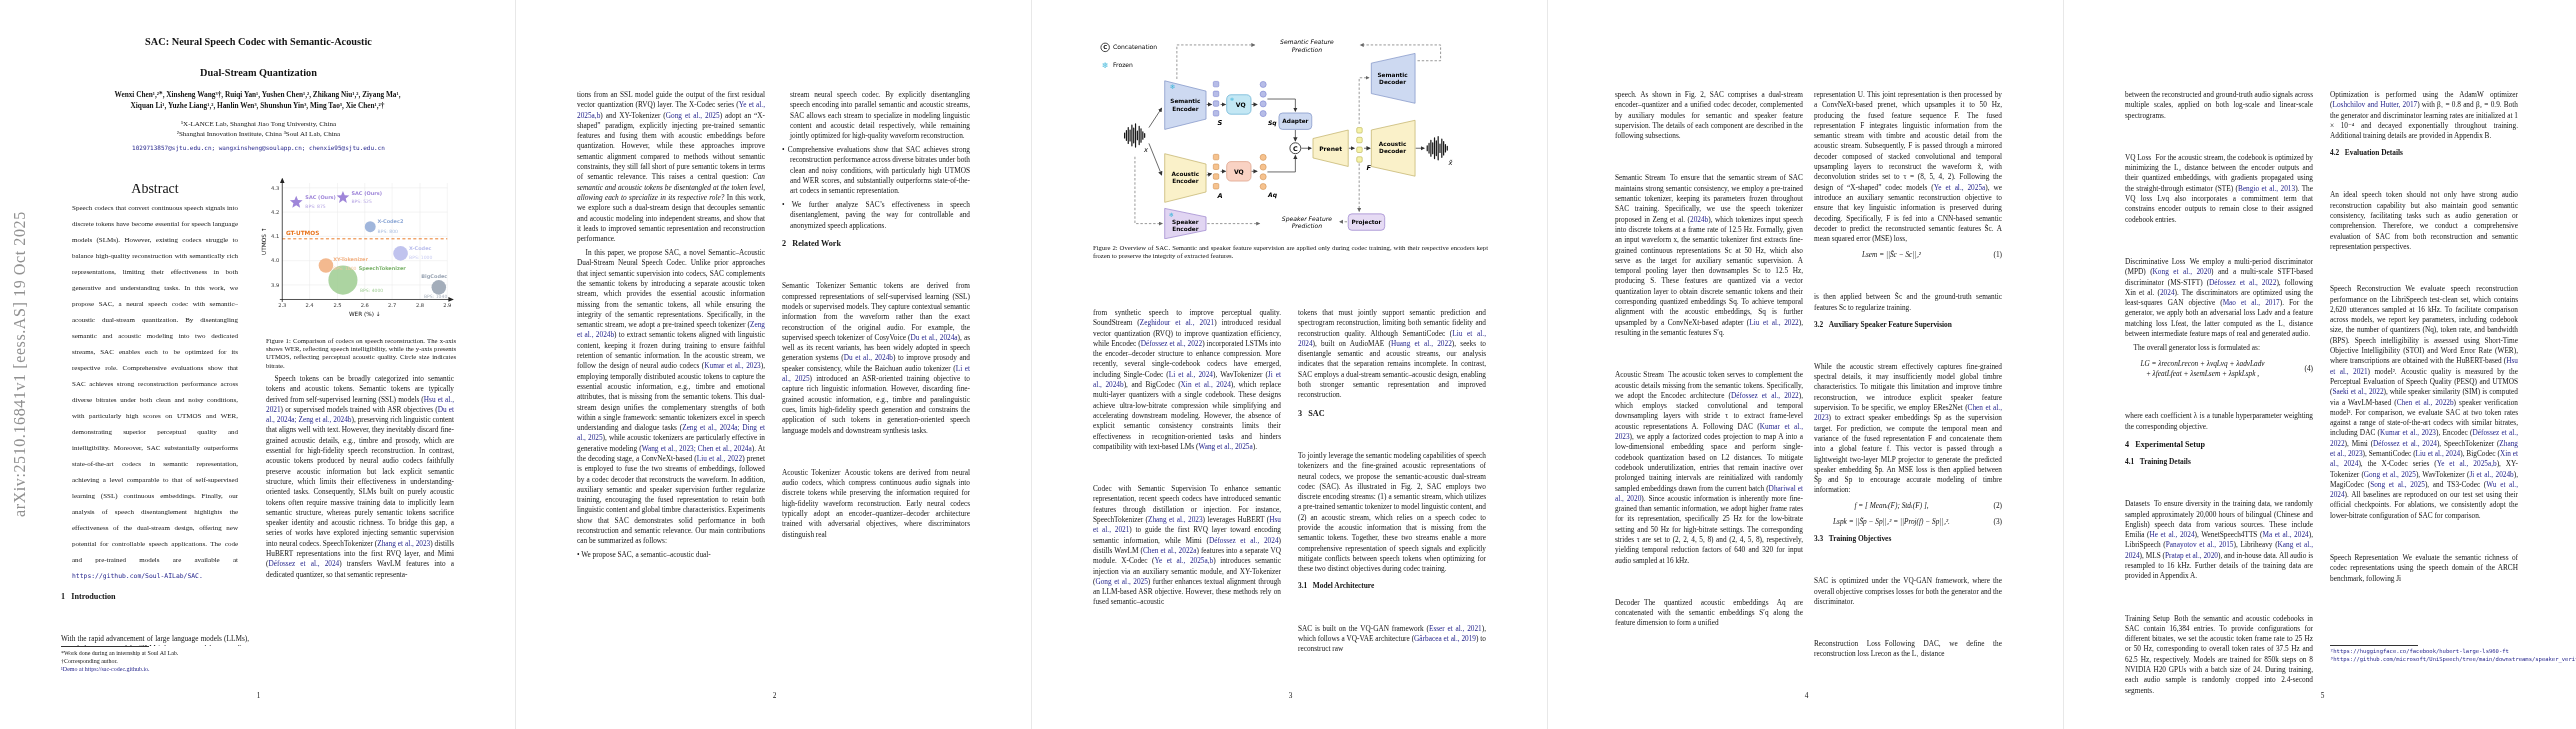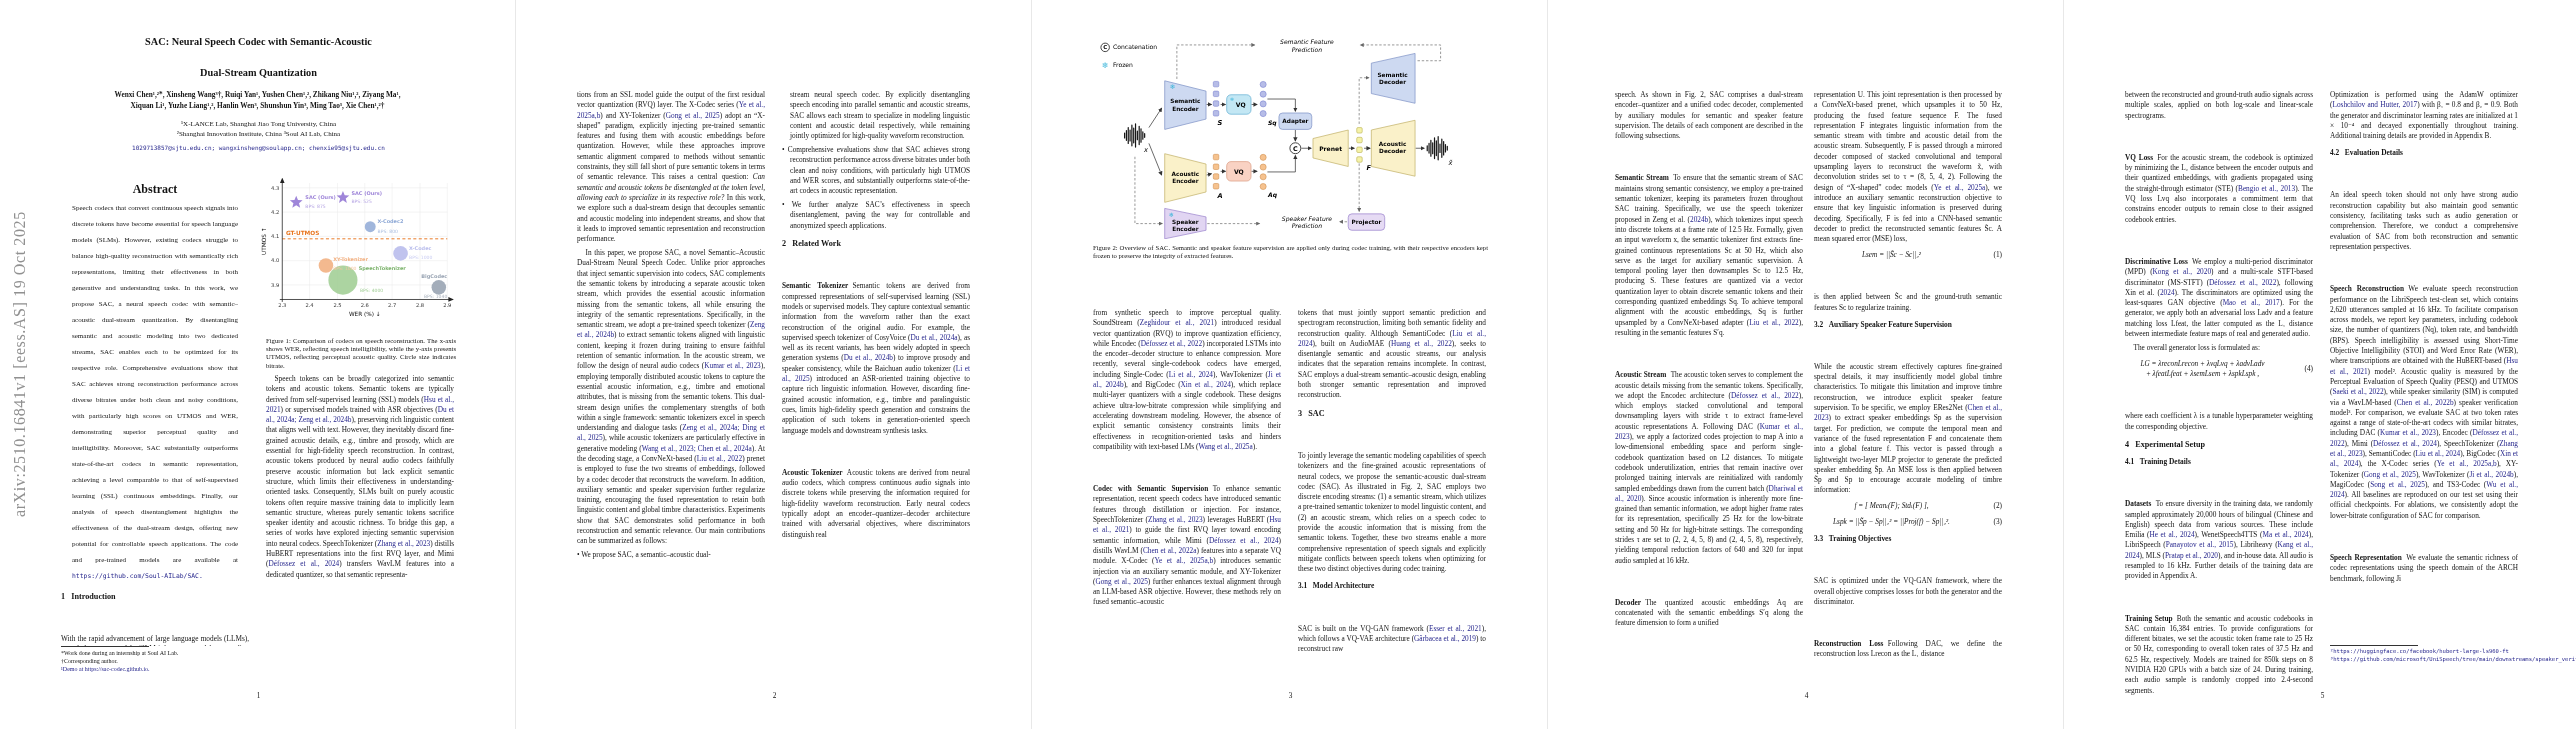--- a/index.html
+++ b/index.html
@@ -11,27 +11,27 @@
   .ctr{text-align:center;}
   .t1{font-size:10.3px;font-weight:bold;}
   .auth{font-size:7.3px;font-weight:bold;}
   .affil{font-size:7px;}
   .emails{font-size:6px;}
   .mono{font-family:"DejaVu Sans Mono","Liberation Mono",monospace;}
   .navy{color:#26268c;}
   .col{position:absolute;width:188px;overflow:hidden;text-align:justify;font-size:7.3px;line-height:10.3px;}
   .para{margin:0 0 3.6px 0;text-indent:8.5px;}
   .ni{text-indent:0;margin-top:32px;}
-  .lead{font-weight:bold;margin-right:4.3px;}
+  .lead{font-weight:normal;margin-right:4.3px;}
   .it{font-style:italic;}
   .bullet{margin:0 0 3.6px 0;padding-left:8px;text-indent:-8px;}
   .bcont{padding-left:8px;}
   h2.sec{font-size:8.2px;font-weight:bold;margin:8px 0 4.9px 0;text-align:left;text-indent:0;}
   h3.subsec{font-size:7.4px;font-weight:bold;margin:6.7px 0 3.6px 0;text-align:left;text-indent:0;}
-  .abstitle{font-size:12px;font-weight:bold;text-align:center;margin:0 0 5.5px 0;}
+  .abstitle{font-size:14px;font-weight:normal;text-align:center;margin:0 0 5.5px 0;}
   .abstract{font-size:7px;line-height:16px;margin:0 11px;text-align:justify;}
   .caption{font-size:6.7px;line-height:8.2px;text-align:justify;}
   .fnrule{border-top:0.6px solid #333;width:88px;margin-bottom:2.4px;}
   .fn{font-size:6px;line-height:8px;text-align:left;}
   .pageno{font-size:7.3px;text-align:center;}
   .eq{display:flex;align-items:center;margin:5.5px 0;font-style:italic;gap:17px;}
   .eq .body{flex:1;text-align:center;font-size:7.3px;}
   .eq .num{font-style:normal;width:16px;text-align:right;font-size:7.3px;}
   .eq .line{display:block;line-height:10.3px;}
   .c{color:#26268c;}
@@ -144,21 +144,21 @@
 </div>
 
 <div class="page">
   <div class="col" style="left:61px;top:58px;height:649px">
     <p class="para ni cites"><span>tions from an SSL model guide the output of the first residual vector quantization (RVQ) layer. The X-Codec series (<span class="c">Ye et al., 2025a,b</span>) and XY-Tokenizer (<span class="c">Gong et al., 2025</span>) adopt an “X-shaped” paradigm, explicitly injecting pre-trained semantic features and fusing them with acoustic embeddings before quantization. However, while these approaches improve semantic alignment compared to methods without semantic constraints, they still fall short of pure semantic tokens in terms of semantic relevance. This raises a central question: </span><span class="it">Can semantic and acoustic tokens be disentangled at the token level, allowing each to specialize in its respective role?</span><span> In this work, we explore such a dual-stream design that decouples semantic and acoustic modeling into independent streams, and show that it leads to improved semantic representation and reconstruction performance.</span></p>
     <p class="para cites">In this paper, we propose SAC, a novel Semantic–Acoustic Dual-Stream Neural Speech Codec. Unlike prior approaches that inject semantic supervision into codecs, SAC complements the semantic tokens by introducing a separate acoustic token stream, which provides the essential acoustic information missing from the semantic tokens, all while ensuring the integrity of the semantic representations. Specifically, in the semantic stream, we adopt a pre-trained speech tokenizer (<span class="c">Zeng et al., 2024b</span>) to extract semantic tokens aligned with linguistic content, keeping it frozen during training to ensure faithful retention of semantic information. In the acoustic stream, we follow the design of neural audio codecs (<span class="c">Kumar et al., 2023</span>), employing temporally distributed acoustic tokens to capture the essential acoustic information, e.g., timbre and emotional attributes, that is missing from the semantic tokens. This dual-stream design unifies the complementary strengths of both within a single framework: semantic tokenizers excel in speech understanding and dialogue tasks (<span class="c">Zeng et al., 2024a; Ding et al., 2025</span>), while acoustic tokenizers are particularly effective in generative modeling (<span class="c">Wang et al., 2023; Chen et al., 2024a</span>). At the decoding stage, a ConvNeXt-based (<span class="c">Liu et al., 2022</span>) prenet is employed to fuse the two streams of embeddings, followed by a codec decoder that reconstructs the waveform. In addition, auxiliary semantic and speaker supervision further regularize training, encouraging the fused representation to retain both linguistic content and global timbre characteristics. Experiments show that SAC demonstrates solid performance in both reconstruction and semantic relevance. Our main contributions can be summarized as follows:</p>
     <p class="bullet cites">• We propose SAC, a semantic–acoustic dual-</p>
   </div>
   <div class="col" style="left:266px;top:58px;height:649px">
     <p class="para ni bcont cites">stream neural speech codec. By explicitly disentangling speech encoding into parallel semantic and acoustic streams, SAC allows each stream to specialize in modeling linguistic content and acoustic detail respectively, while remaining jointly optimized for high-quality waveform reconstruction.</p>
-    <p class="bullet cites">• Comprehensive evaluations show that SAC achieves strong reconstruction performance across diverse bitrates under both clean and noisy conditions, with particularly high UTMOS and WER scores, and substantially outperforms state-of-the-art codecs in acoustic representation.</p>
+    <p class="bullet cites">• Comprehensive evaluations show that SAC achieves strong reconstruction performance across diverse bitrates under both clean and noisy conditions, with particularly high UTMOS and WER scores, and substantially outperforms state-of-the-art codecs in semantic representation.</p>
     <p class="bullet cites">• We further analyze SAC’s effectiveness in speech disentanglement, paving the way for controllable and anonymized speech applications.</p>
     <h2 class="sec">2&nbsp;&nbsp;&nbsp;Related Work</h2>
     <p class="para ni"><b class="lead">Semantic Tokenizer</b><span class="cites">Semantic tokens are derived from compressed representations of self-supervised learning (SSL) models or supervised models. They capture contextual semantic information from the waveform rather than the exact reconstruction of the original audio. For example, the supervised speech tokenizer of CosyVoice (<span class="c">Du et al., 2024a</span>), as well as its recent variants, has been widely adopted in speech generation systems (<span class="c">Du et al., 2024b</span>) to improve prosody and speaker consistency, while the Baichuan audio tokenizer (<span class="c">Li et al., 2025</span>) introduced an ASR-oriented training objective to capture rich linguistic information. However, discarding fine-grained acoustic information, e.g., timbre and paralinguistic cues, limits high-fidelity speech generation and constrains the application of such tokens in generation-oriented speech language models and downstream synthesis tasks.</span></p>
     <p class="para ni"><b class="lead">Acoustic Tokenizer</b><span class="cites">Acoustic tokens are derived from neural audio codecs, which compress continuous audio signals into discrete tokens while preserving the information required for high-fidelity waveform reconstruction. Early neural codecs typically adopt an encoder–quantizer–decoder architecture trained with adversarial objectives, where discriminators distinguish real</span></p>
   </div>
   <div class="abs pageno" style="left:61px;top:691px;width:395px">2</div>
 </div>
 
 <div class="page">
   <svg class="abs" style="left:61px;top:35px" width="395" height="204" viewBox="0 0 650 335">

